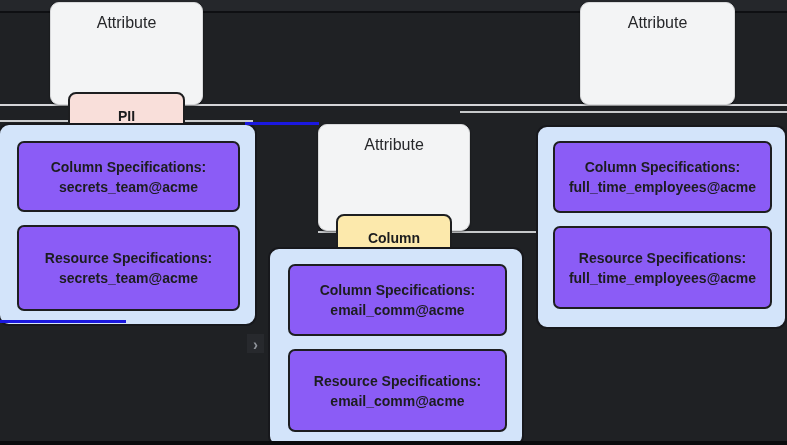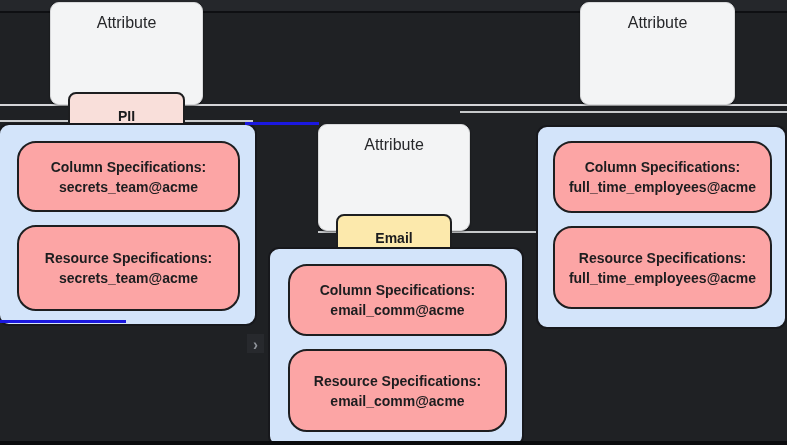--- a/index.html
+++ b/index.html
@@ -31,22 +31,22 @@
   .attr-tag { position:absolute; left:17px; right:17px; top:43px; height:43px;
     border:2px solid #1d1e20; border-radius:8px;
     display:flex; align-items:center; justify-content:center;
     font-weight:bold; font-size:14px; color:#1b1c1e;margin-top:46px; }
 
   
   .group { position:absolute; border:2px solid #17181c; border-radius:11px; z-index:2; }
   #group-pii { left:-2px; top:123px; width:255px; height:199px; }
   #group-email { left:268px; top:247px; width:252px; height:196px; }
   #group-financial { left:536px; top:125px; width:247px; height:200px; }
-  .spec-box { position:absolute; background:#fca5a5; border:2px solid #1d1e20;
-    border-radius:19px; display:flex; flex-direction:column;
+  .spec-box { position:absolute; background:#8b5cf6; border:2px solid #1d1e20;
+    border-radius:7px; display:flex; flex-direction:column;
     align-items:center; justify-content:center; text-align:center;
     font-weight:bold; font-size:14px; line-height:20px; color:#1c1d1f;
     white-space:nowrap; }
   #group-pii .col { left:17px; width:219px; top:16px; height:67px; }
   #group-pii .res { left:17px; width:219px; top:100px; height:82px; }
   #group-email .col { left:18px; width:215px; top:15px; height:68px; }
   #group-email .res { left:18px; width:215px; top:100px; height:79px; }
   #group-financial .col { left:15px; width:215px; top:14px; height:68px; }
   #group-financial .res { left:15px; width:215px; top:99px; height:79px; }
 
@@ -78,21 +78,21 @@
     <div class="attr-title">Attribute</div>
     <div class="attr-tag" style="background-color: rgb(249, 223, 218);">PII</div>
   </div>
 
   <div class="attr" id="attr-financial">
     <div class="attr-title">Attribute</div>
   </div>
 
   <div class="attr" id="attr-email">
     <div class="attr-title">Attribute</div>
-    <div class="attr-tag" style="background-color: rgb(252, 233, 172);">Email</div>
+    <div class="attr-tag" style="background-color: rgb(252, 233, 172);">Column</div>
   </div>
 
   <div class="group" id="group-pii" style="background-color: rgb(211, 228, 250);">
     <div class="spec-box col">
       <span>Column Specifications:</span>
       <span>secrets_team@acme</span>
     </div>
     <div class="spec-box res">
       <span>Resource Specifications:</span>
       <span>secrets_team@acme</span>

